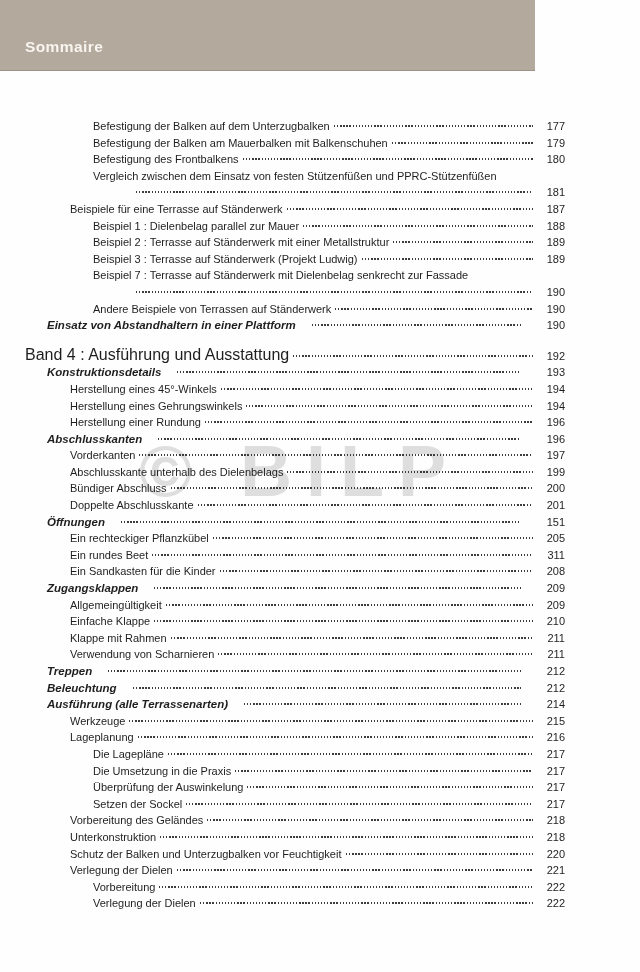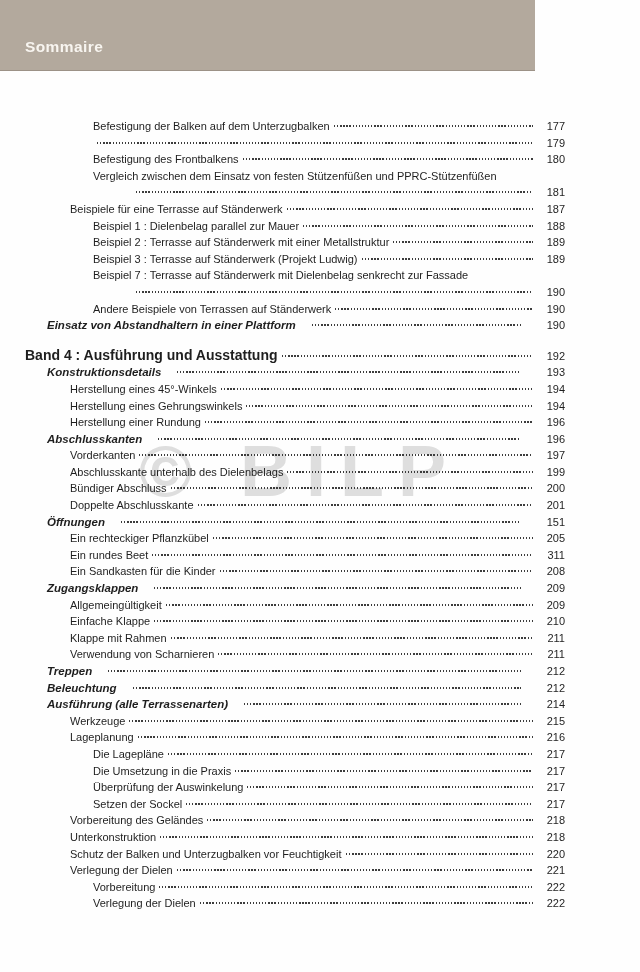--- a/index.html
+++ b/index.html
@@ -47,21 +47,21 @@
   .toc-row { line-height: 16.6px; }
   .toc-line { display: flex; align-items: baseline; }
   .lvl0 { padding-left: 0; }
   .lvl1 { padding-left: 22px; gap: 12px; }
   .lvl2 { padding-left: 45px; justify-content: flex-end; }
   .lvl3 { padding-left: 68px; }
   .cont  { padding-left: 107px; }
   .gap-before { margin-top: 13px; }
 
   .t-label { white-space: nowrap; }
-  .style-band .t-label { font-weight: 700; font-size: 14px; }
+  .style-band .t-label { font-weight: 400; font-size: 16px; }
   .style-section .t-label { font-weight: 700; font-style: italic; font-size: 11.5px; }
 
   .leader { flex: 1; position: relative; min-width: 12px; margin: 0 2px; }
   .leader::after {
     content: "";
     position: absolute; left: 2px; right: 2px; bottom: 3px; height: 2px;
     background-image: repeating-linear-gradient(to right,
       #3c3c3c 0, #3c3c3c 1.3px, transparent 1.3px, transparent 3.1px);
   }
   .pnum { flex: none; width: 28px; text-align: right; font-size: 11px; font-weight: 400; font-style: normal; }
@@ -80,20 +80,21 @@
   <div class="toc" id="toc">
       <div class="toc-row style-normal">
         <div class="toc-line lvl3">
           <span class="t-label">Befestigung der Balken auf dem Unterzugbalken</span>
           <span class="leader"></span>
           <span class="pnum">177</span>
         </div>
       </div>
       <div class="toc-row style-normal">
         <div class="toc-line lvl3">
+          <span class="t-label">Befestigung der Balken am Mauerbalken mit Balkenschuhen</span>
           <span class="leader"></span>
           <span class="pnum">179</span>
         </div>
       </div>
       <div class="toc-row style-normal">
         <div class="toc-line lvl3">
           <span class="t-label">Befestigung des Frontbalkens</span>
           <span class="leader"></span>
           <span class="pnum">180</span>
         </div>

